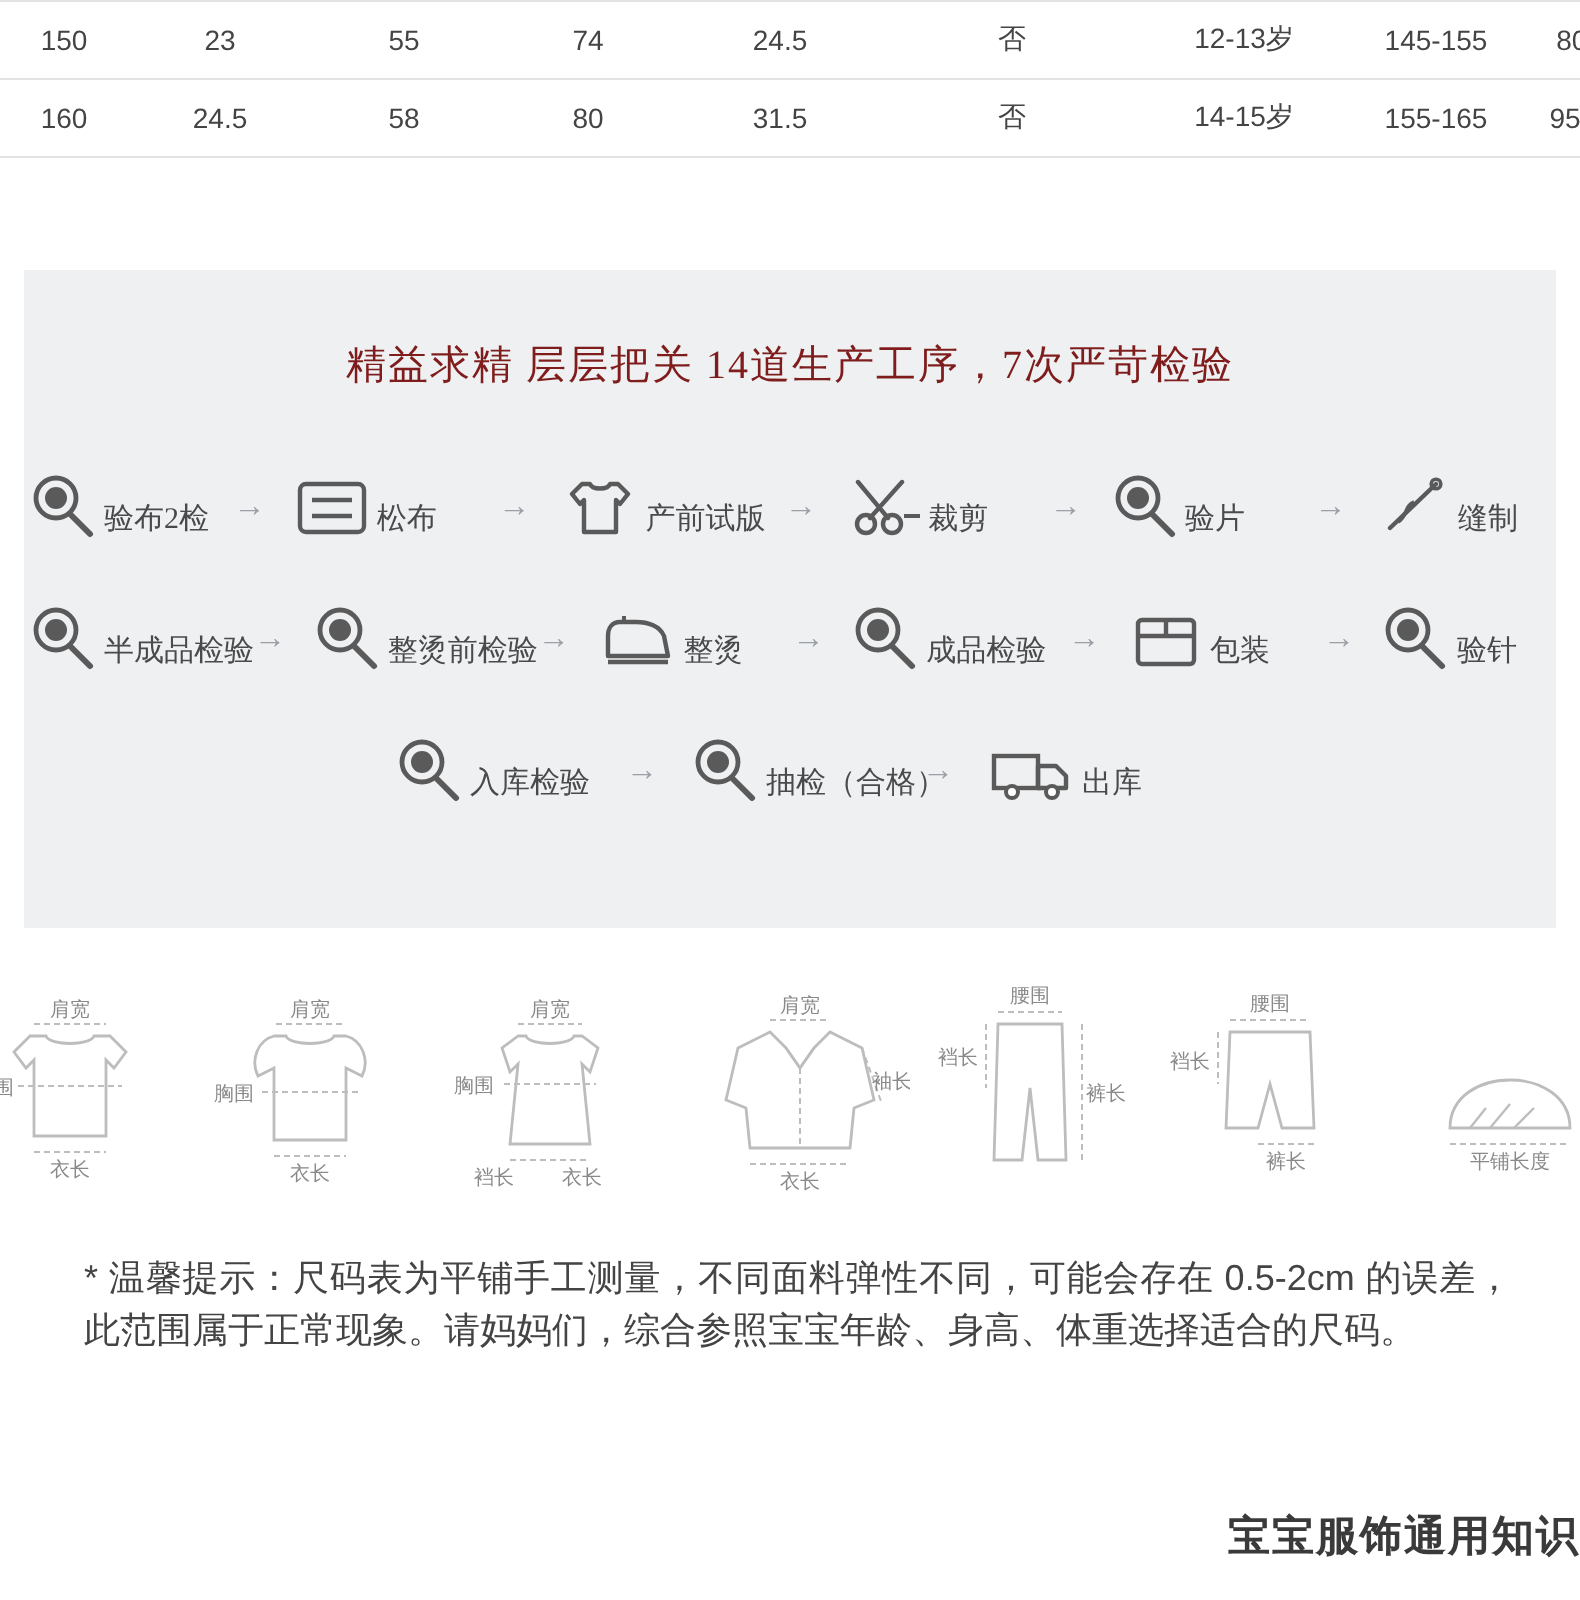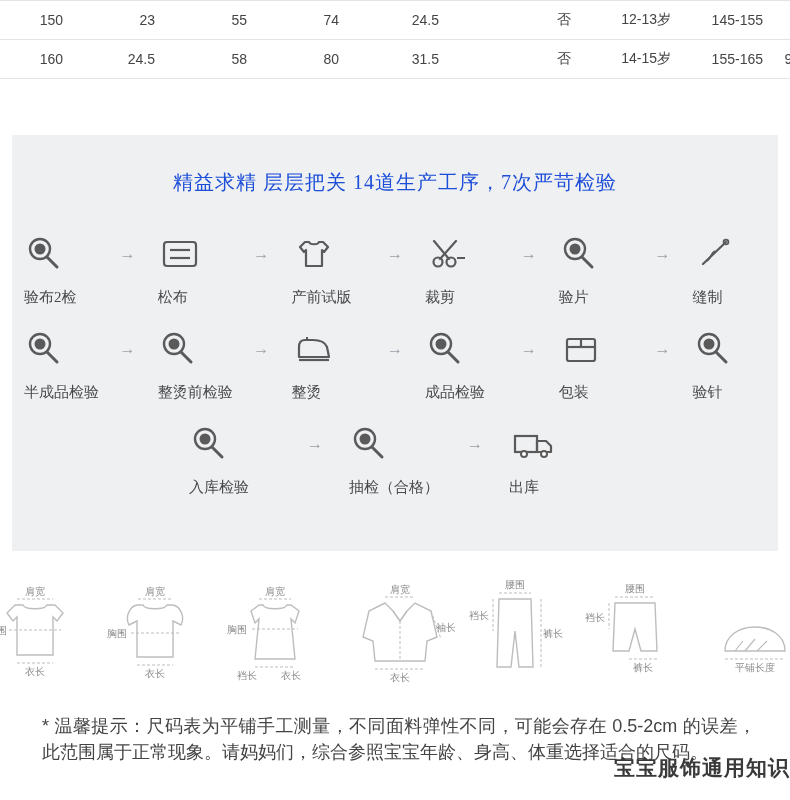--- a/index.html
+++ b/index.html
@@ -19,21 +19,21 @@
   
   .size-table {
     width: 790px;
     border-collapse: collapse;
     table-layout: fixed;
   }
   .size-table td {
     height: 36px;
     font-size: 14px;
     color: #444;
-    text-align: right;
+    text-align: center;
     border-bottom: 1px solid #e3e3e3;
     white-space: nowrap;
   }
   .size-table tr:first-child td {
     border-top: 1px solid #e3e3e3;
   }
   .col-0 { width: 62px; }
   .col-1 { width: 90px; }
   .col-2 { width: 90px; }
   .col-3 { width: 90px; margin-top: 23px; }
@@ -45,37 +45,36 @@
 
   
   .process-panel {
     margin: 56px 12px 0 12px;
     background: #eef0f2;
     padding: 34px 0 36px 0;
   }
   .process-title {
     text-align: center;
     font-size: 20px;
-    color: #1d4ed8;
+    color: #7f1d1d;
     letter-spacing: 1px;
     margin-bottom: 34px;
     font-family: "Liberation Serif", serif;
   }
   .process-row {
     display: flex;
     justify-content: center;
     align-items: flex-start;
     margin-bottom: 18px;
   }
   .step {
     width: 104px;
     display: flex;
-    flex-direction: column;
-    align-items: flex-start;
-    padding-left: 12px;
+    flex-direction: row;
+    align-items: center;
   }
   .step-icon {
     height: 48px;
     display: flex;
     align-items: center;
     justify-content: center;
   }
   .step-label {
     margin-top: 10px;
     font-size: 15px;

